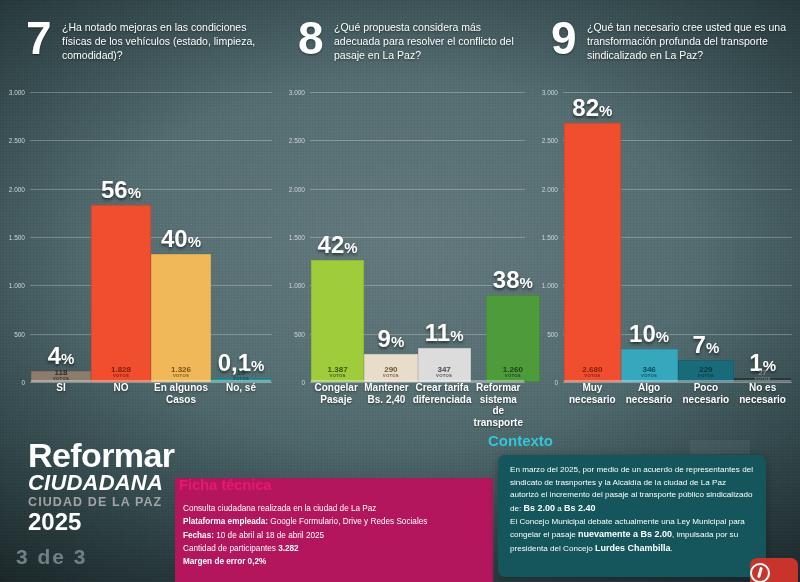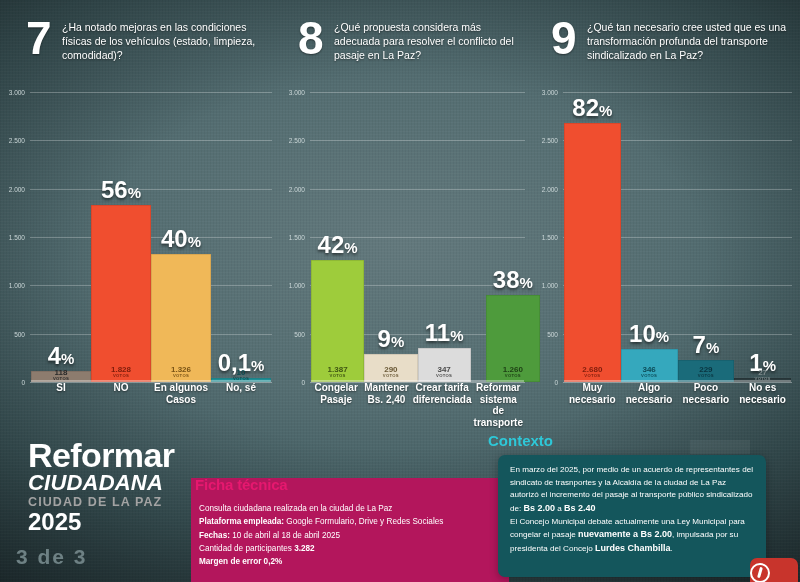--- a/index.html
+++ b/index.html
@@ -74,21 +74,21 @@
 
   
   #brand { position:absolute; left:28px; top:440px; width:210px; }
   #brand .l1 { font-size:34px; font-weight:bold; color:#fff; line-height:.9; letter-spacing:-.6px; }
   #brand .l2 { font-size:22px; font-weight:bold; color:#fff; line-height:1; letter-spacing:.2px; margin-top:1px;font-style:italic;}
   #brand .l3 { font-size:12.5px; font-weight:bold; color:#a3a3a3; line-height:1; letter-spacing:1.1px; margin-top:2px;}
   #brand .l4 { font-size:24px; font-weight:bold; color:#fff; line-height:1; margin-top:2px;}
   #pagenum { position:absolute; left:16px; top:545px; font-size:21px; font-weight:bold; color:#6e8184; letter-spacing:2px; }
 
   
-  #ficha { position:absolute; left:191px; top:478px; width:318px; height:104px; }
+  #ficha { position:absolute; left:175px; top:478px; width:318px; height:104px; }
   #ficha-band { position:absolute; inset:0; background:#b3165c; }
   #ficha-title {
     position:absolute; left:4px; top:-2px; font-size:15px; font-weight:bold;
     color:#e6186f; letter-spacing:-.2px;
   }
   #ficha-body { position:absolute; left:8px; top:24px; right:6px; color:#fff; font-size:8.2px; line-height:1.62; }
   #ficha-body b { font-weight:bold; }
 
   
   #ctx-title { position:absolute; left:488px; top:432px; font-size:15px; font-weight:bold; color:#2ec8d8; }

